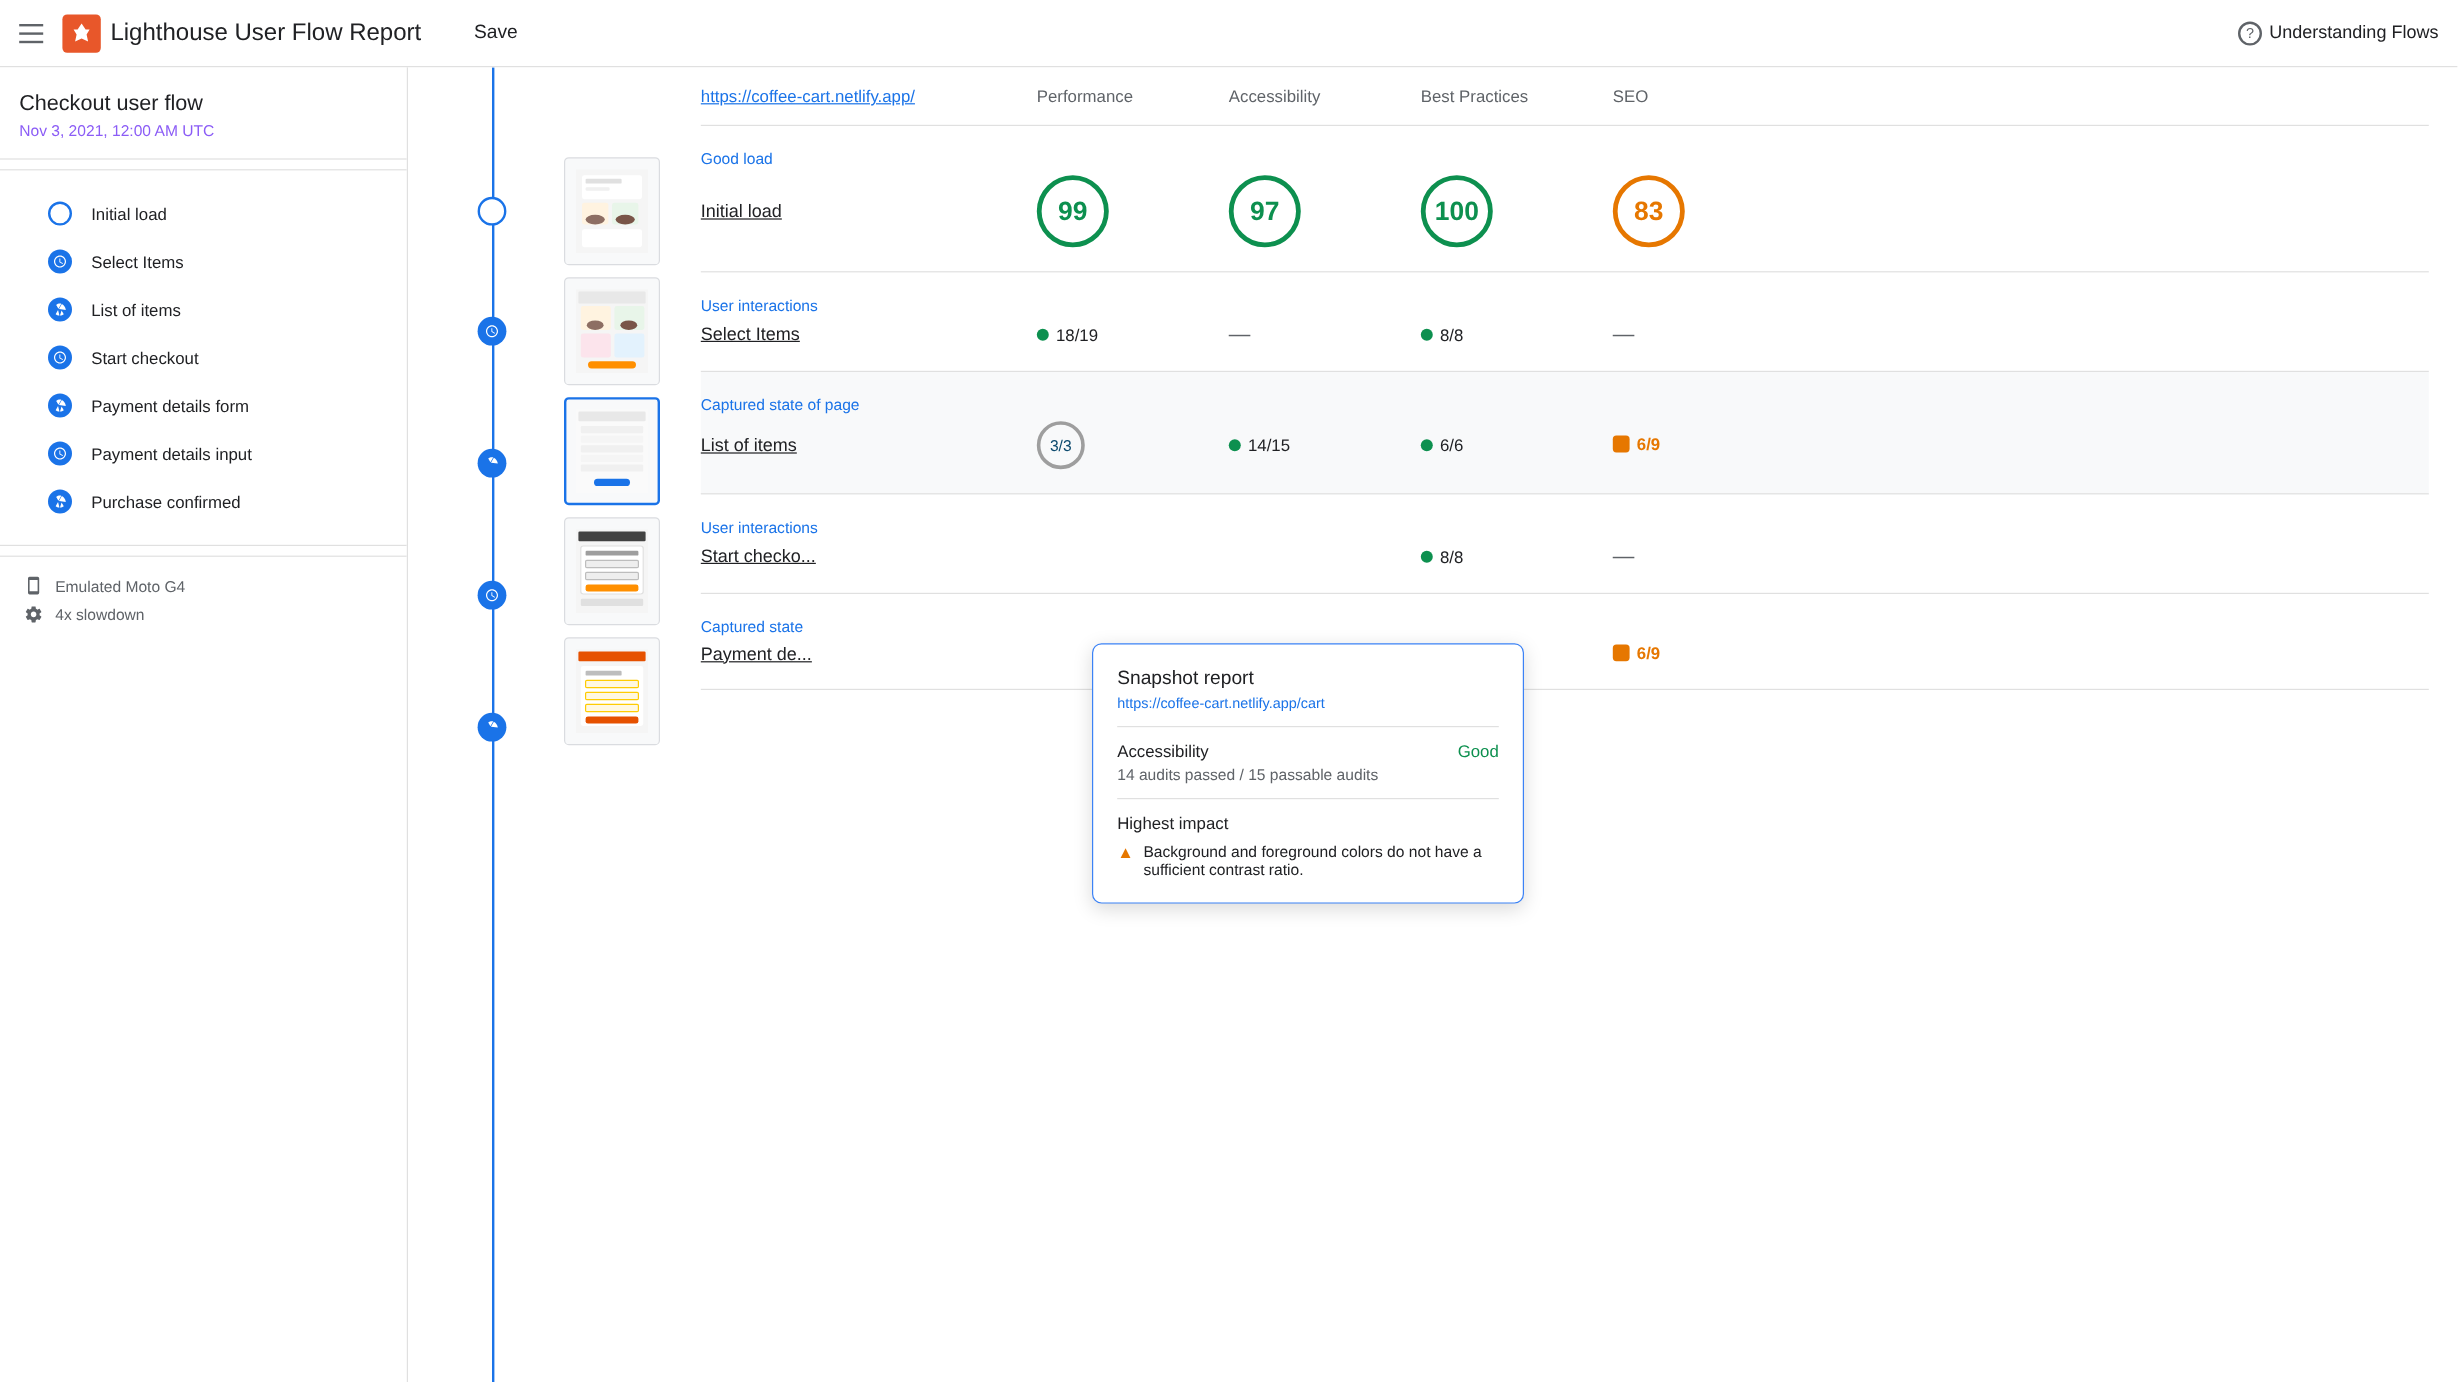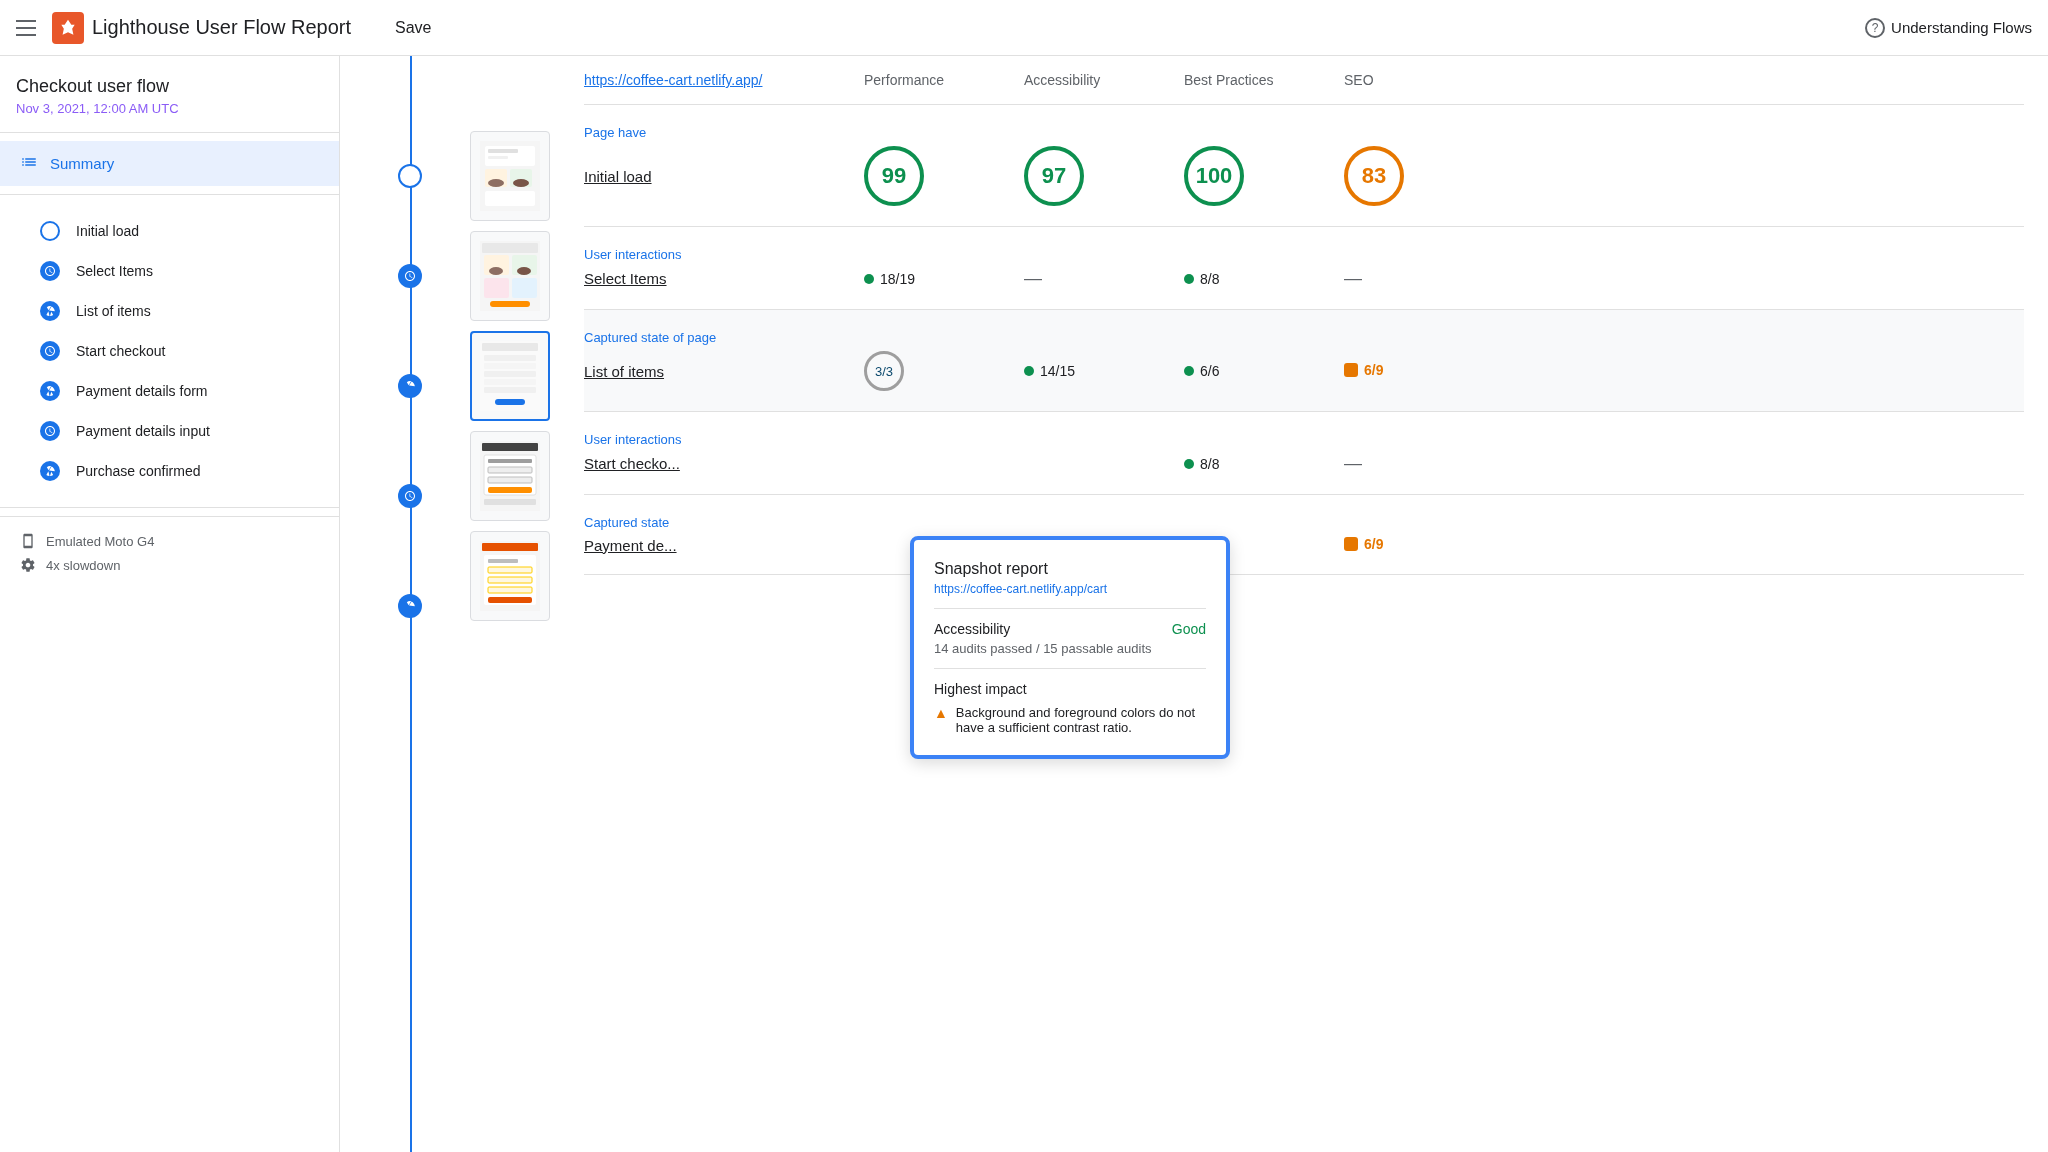--- a/index.html
+++ b/index.html
@@ -130,23 +130,23 @@
       display: flex; align-items: center; justify-content: center;
       font-size: 13px; color: #0c4a6e; font-weight: 500;
     }
 
     
     .row-section.highlighted { background: #f8f9fa; }
 
     
     .tooltip-card {
       position: absolute; top: 480px; left: 570px;
-      background: #fff; border: 4px solid #3b82f6; border-radius: 8px;
+      background: #fff; border: 1px solid #3b82f6; border-radius: 8px;
       box-shadow: 0 4px 16px rgba(0,0,0,0.15);
-      width: 320px; padding: 20px; z-index: 100;
+      width: 360px; padding: 20px; z-index: 100;
     }
     .tooltip-title { font-size: 16px; font-weight: 500; color: #202124; margin-bottom: 4px; }
     .tooltip-url { font-size: 12px; color: #1a73e8; margin-bottom: 12px; }
     .tooltip-divider { border: none; border-top: 1px solid #e0e0e0; margin: 12px 0; }
     .tooltip-section-title { font-size: 14px; font-weight: 500; color: #202124; }
     .tooltip-section-value { font-size: 14px; color: #0d904f; font-weight: 500; }
     .tooltip-section-header { display: flex; justify-content: space-between; align-items: center; margin-bottom: 4px; }
     .tooltip-desc { font-size: 13px; color: #5f6368; margin-bottom: 12px; }
     .tooltip-impact-title { font-size: 14px; font-weight: 500; color: #202124; margin-bottom: 8px; }
     .tooltip-impact-item { display: flex; align-items: flex-start; gap: 8px; font-size: 13px; color: #202124; }
@@ -177,28 +177,20 @@
 </nav>
 
 <div class="main-layout">
 
   <aside class="sidebar">
     <div class="sidebar-header">
       <div class="flow-title">Checkout user flow</div>
       <div class="flow-date">Nov 3, 2021, 12:00 AM UTC</div>
     </div>
     <hr class="sidebar-divider">
-    <div class="summary-item">
-      <span class="list-icon">
-        <svg width="18" height="18" viewBox="0 0 24 24" fill="#1a73e8">
-          <path d="M3 13h2v-2H3v2zm0 4h2v-2H3v2zm0-8h2V7H3v2zm4 4h14v-2H7v2zm0 4h14v-2H7v2zM7 7v2h14V7H7z"></path>
-        </svg>
-      </span>
-      <span>Summary</span>
-    </div>
     <hr class="sidebar-divider">
     <div class="nav-items">
 
       <div class="nav-item">
         <div class="nav-icon-circle"></div>
         <span>Initial load</span>
       </div>
 
       <div class="nav-item">
         <div class="nav-icon-circle nav-icon-clock">
@@ -398,21 +390,21 @@
 
         <div class="col-headers">
           <div class="col-header-url">https://coffee-cart.netlify.app/</div>
           <div>Performance</div>
           <div>Accessibility</div>
           <div>Best Practices</div>
           <div>SEO</div>
         </div>
 
         <div class="row-section">
-          <div class="row-section-header">Page have</div>
+          <div class="row-section-header">Good load</div>
           <div class="row-data">
             <div>
               <span class="row-section-title">Initial load</span>
             </div>
 
             <div>
               <div class="score-circle score-green">99</div>
             </div>
 
             <div>

